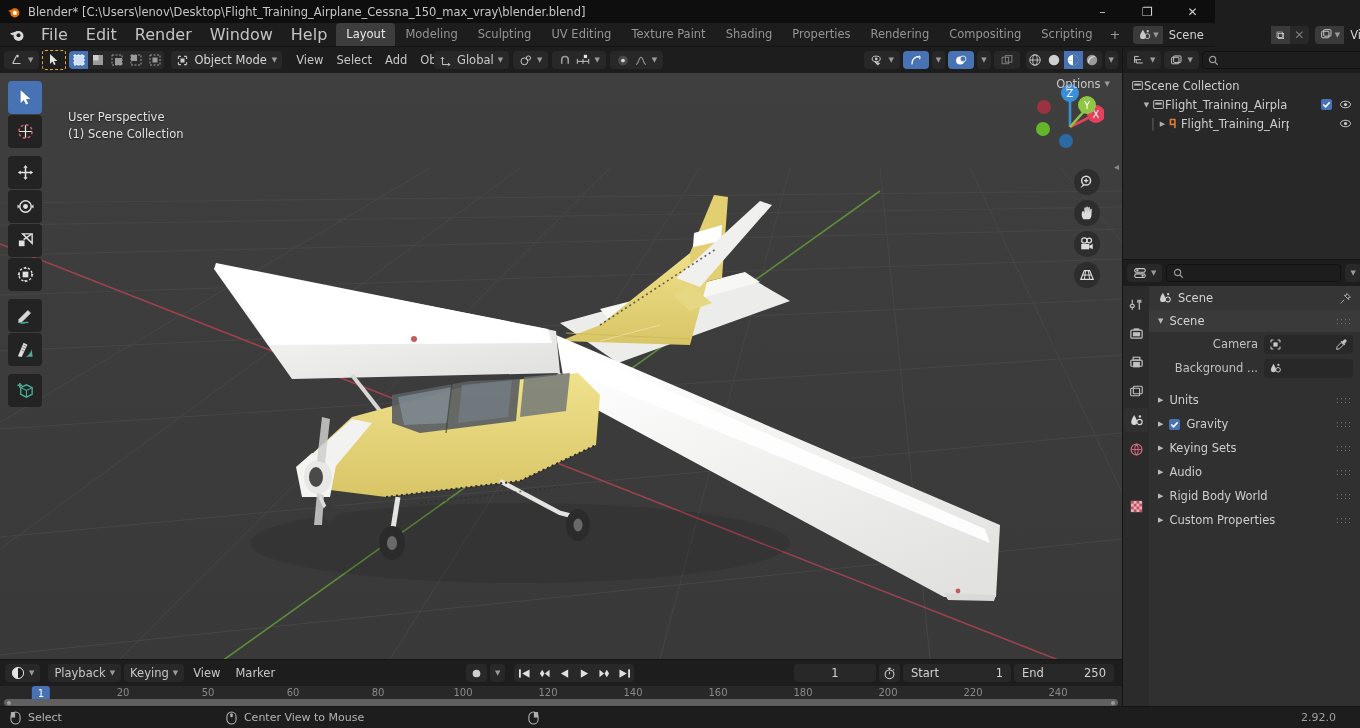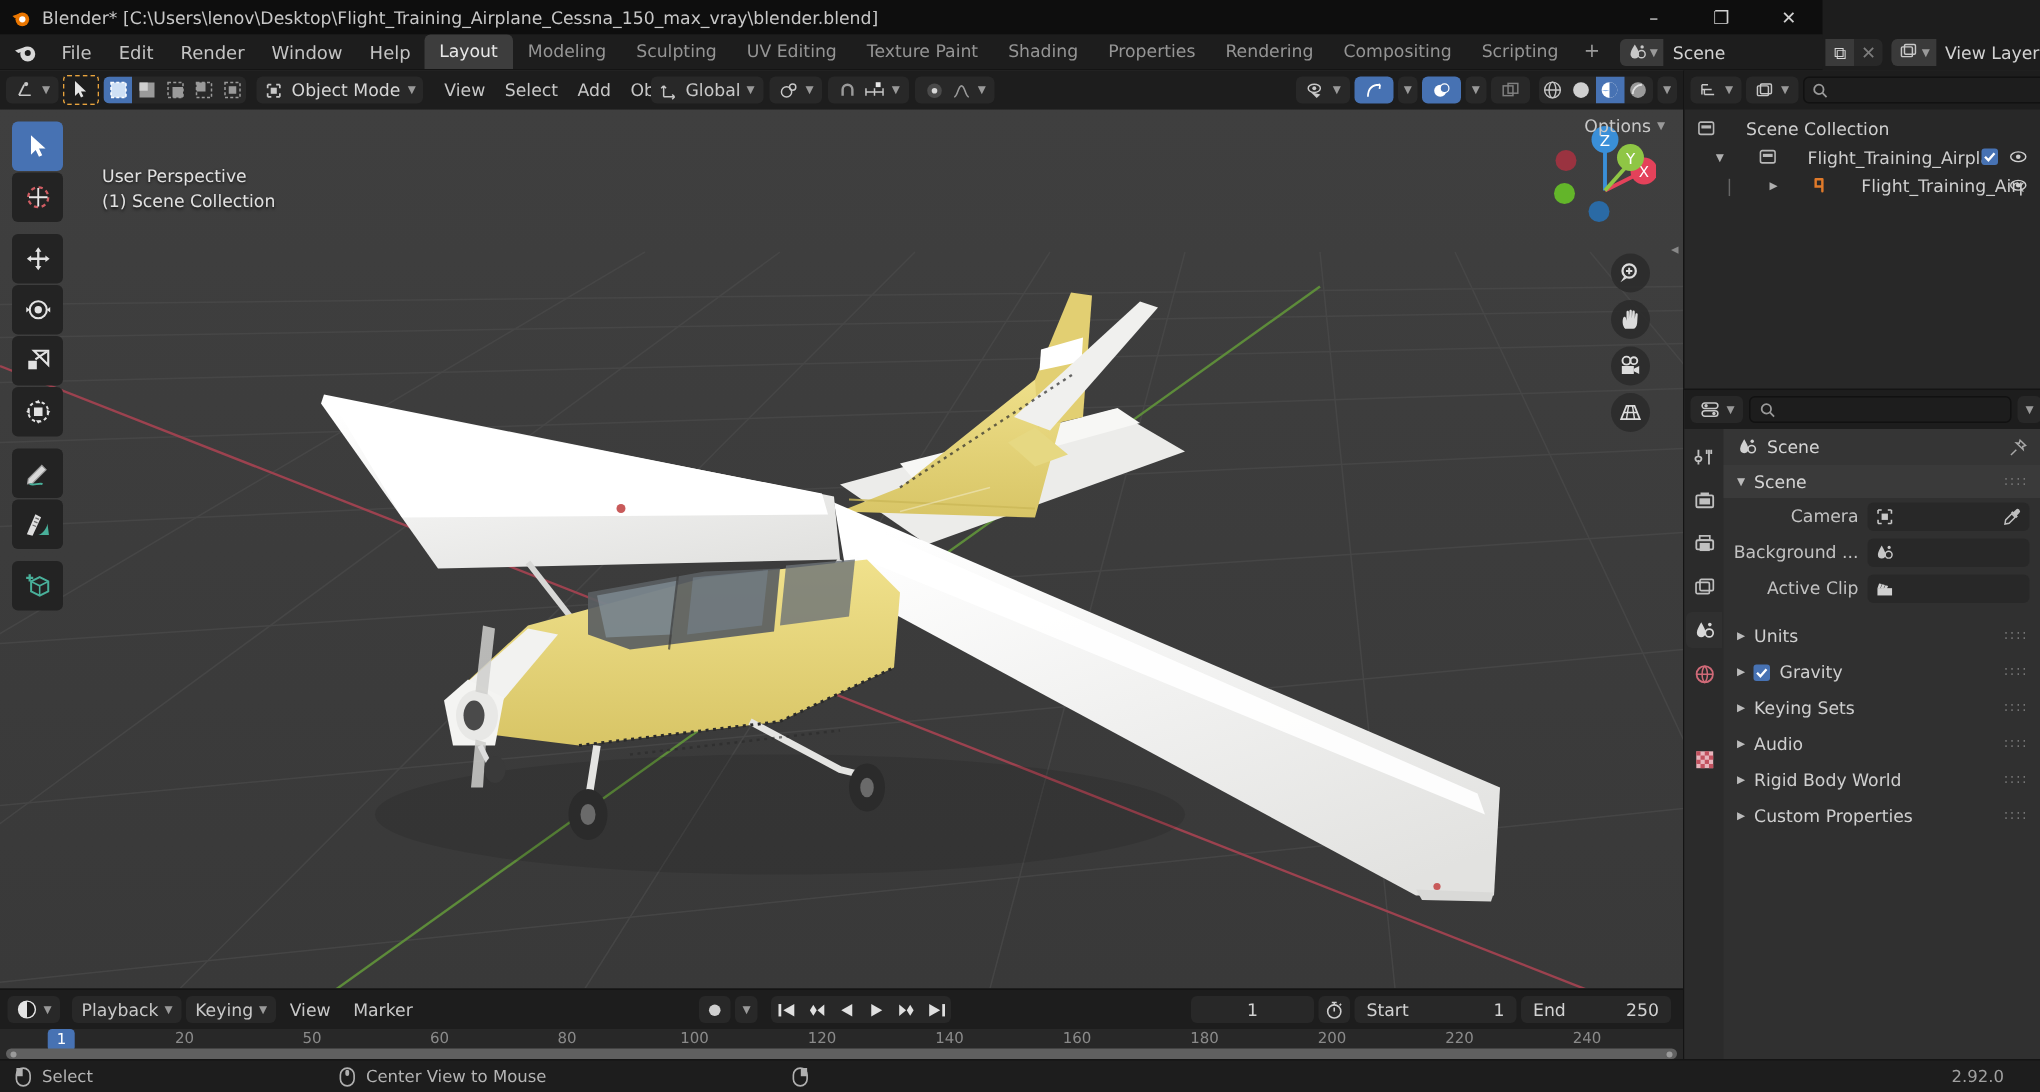--- a/index.html
+++ b/index.html
@@ -12,21 +12,21 @@
     padding-left:7px; font-size:11.5px; color:#c8c8c8; }
   .title-ico { width:14px; height:14px; margin-right:7px; flex:0 0 auto; }
   .win-btns { margin-left:auto; display:flex; height:23px; }
   .win-btn { width:45px; height:23px; display:flex; align-items:center; justify-content:center;
     color:#d0d0d0; font-size:12px; }
 
   
   .topbar { height:24px; background:#1d1d1d; display:flex; align-items:center;
     padding:0 4px; border-bottom:1px solid #141414; }
   .blender-logo { width:18px; height:18px; margin:0 6px 0 4px; flex:0 0 auto; }
-  .menu-item { padding:3px 9px; border-radius:3px; color:#c4c4c4; font-size:12px; white-space:nowrap;}
+  .menu-item { padding:3px 9px; border-radius:3px; color:#c4c4c4; font-size:16px; white-space:nowrap;}
   .ws-tabs { display:flex; align-items:center; }
   .ws-tab { padding:4px 10px 5px; font-size:11.5px; color:#959595; border-radius:4px 4px 0 0; white-space:nowrap;}
   .ws-tab.active { background:#3d3d3d; color:#e8e8e8; }
   .ws-plus { padding:3px 7px; color:#9a9a9a; font-size:13px; }
   .topright { margin-left:auto; display:flex; align-items:center; gap:0; padding-right:3px;}
   .id-block { display:flex; align-items:center; background:#282828; border-radius:4px; height:18px; margin-left:6px;}
   .id-icobtn { display:flex; align-items:center; gap:2px; background:#3a3a3a; border-radius:4px 0 0 4px;
     height:18px; padding:0 4px 0 5px; }
   .id-name { background:#1d1d1d; height:18px; min-width:108px; display:flex; align-items:center;
     padding:0 6px; font-size:11.5px; color:#d2d2d2; }
@@ -97,21 +97,21 @@
   .tl-scroll-bar::before { left:3px; } .tl-scroll-bar::after { right:3px; }
 
   
   .outliner { position:absolute; left:1122px; top:0; width:238px; height:212px; background:#282828;
     border-left:1px solid #141414; }
   .ol-header { height:26px; background:#1d1d1d; display:flex; align-items:center; padding:0 4px; gap:3px;}
   .ol-search { flex:1; background:#1d1d1d; border:1px solid #111; border-radius:4px; height:18px;
     display:flex; align-items:center; padding:0 5px; gap:4px; }
   .ol-rows { padding-top:3px; }
   .ol-row { height:19px; display:flex; align-items:center; padding-left:6px; font-size:11.5px;
-    color:#cfcfcf; gap:20px; position:relative; }
+    color:#cfcfcf; gap:0; position:relative; }
   .disc { width:11px; display:flex; align-items:center; justify-content:center; color:#b0b0b0; font-size:7px;}
   .ol-eye { position:absolute; right:8px; }
   .ol-chk { position:absolute; right:28px; width:11px; height:11px; background:#4772b3;
     border-radius:2px; display:flex; align-items:center; justify-content:center; }
   .ol-name { overflow:hidden; text-overflow:clip; white-space:nowrap; }
 
   
   .props { position:absolute; left:1122px; top:212px; width:238px; height:447px; background:#303030;
     border-left:1px solid #141414; border-top:1px solid #141414; }
   .pr-header { height:26px; background:#1d1d1d; display:flex; align-items:center; padding:0 4px; gap:4px;}
@@ -123,21 +123,21 @@
   .pr-tab { width:24px; height:24px; display:flex; align-items:center; justify-content:center;
     border-radius:4px 0 0 4px; }
   .pr-tab.on { background:#303030; }
   .pr-main { flex:1; padding:0; }
   .pr-breadcrumb { height:24px; display:flex; align-items:center; gap:6px; padding:0 9px;
     background:#353535; font-size:11.5px; color:#d5d5d5; }
   .pin { margin-left:auto; color:#989898; }
   .pr-panel-head { height:22px; display:flex; align-items:center; gap:6px; padding:0 9px;
     background:#3a3a3a; font-size:11.5px; color:#d5d5d5; }
   .grip { margin-left:auto; color:#777; font-size:9px; letter-spacing:1px; }
-  .pr-row { height:24px; display:flex; align-items:center; padding:0 8px 0 4px; gap:6px; }
+  .pr-row { height:24px; display:flex; align-items:center; padding:0 8px 0 4px; gap:6px;margin-left:19px; }
   .pr-label { width:86px; text-align:right; font-size:11.5px; color:#c2c2c2; }
   .pr-input { flex:1; background:#282828; border-radius:4px; height:19px; display:flex;
     align-items:center; padding:0 5px; gap:5px; }
   .eyedrop { margin-left:auto; color:#b8b8b8; }
   .pr-sec { height:24px; display:flex; align-items:center; gap:6px; padding:0 9px; font-size:11.5px;
     color:#cfcfcf; }
   .pr-chk { width:11px; height:11px; background:#4772b3; border-radius:2px; display:flex;
     align-items:center; justify-content:center; }
 
   
@@ -918,30 +918,20 @@
             <div class="pr-input">
               <svg width="13" height="13" viewBox="0 0 16 16">
                 <path d="M5.5 2 C3.2 6 2.4 7.8 2.4 9.6 a3.1 3.1 0 0 0 6.2 0 C8.6 7.8 7.8 6 5.5 2Z" fill="#c8c8c8"></path>
                 <circle cx="11.6" cy="3.6" r="1.3" fill="#c8c8c8"></circle>
                 <circle cx="11.2" cy="9.6" r="2.8" fill="none" stroke="#c8c8c8" stroke-width="1.2"></circle>
               </svg>
               <span></span>
             </div>
           </div>
 
-          <div class="pr-row">
-            <span class="pr-label">Active Clip</span>
-            <div class="pr-input">
-              <svg width="13" height="13" viewBox="0 0 16 16">
-                <rect x="2" y="7.5" width="12" height="6" fill="#d0d0d0"></rect>
-                <path d="M2 7.5 L3.4 3.6 L5.6 4.2 L4.2 7.8 Z M6 4.4 L8.2 5 L6.8 8.2 L4.6 7.6 Z M8.6 5.2 L10.8 5.8 L9.4 8.6 L7.2 8 Z" fill="#d0d0d0"></path>
-              </svg>
-              <span></span>
-            </div>
-          </div>
 
           <div style="height:8px"></div>
 
           <div class="pr-sec">
             <span style="font-size:7px; color:#bbb;">▶</span>
             <span>Units</span>
             <span class="grip">::::</span>
           </div>
           <div class="pr-sec">
             <span style="font-size:7px; color:#bbb;">▶</span>

